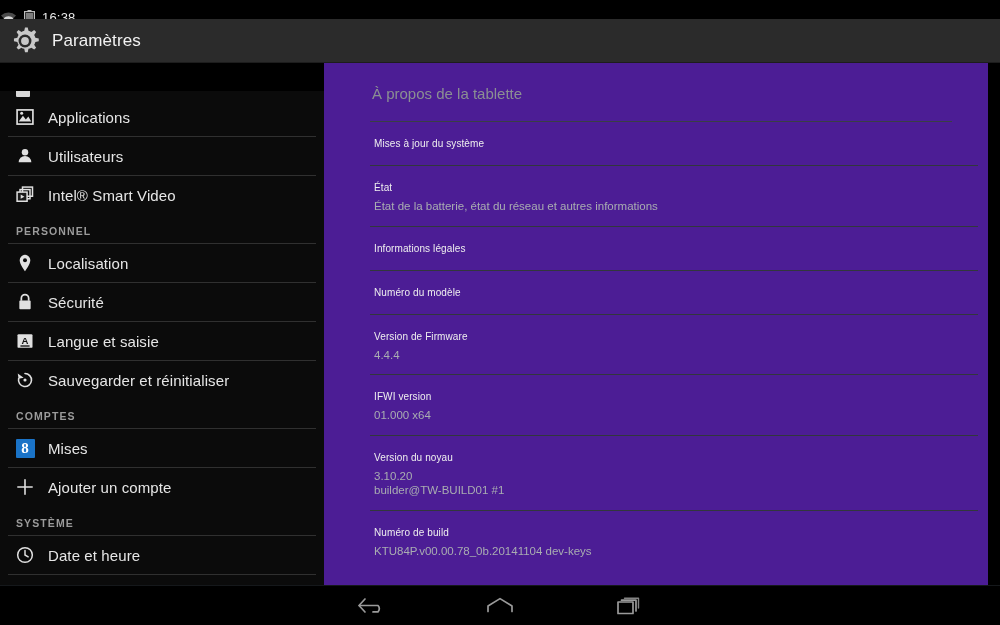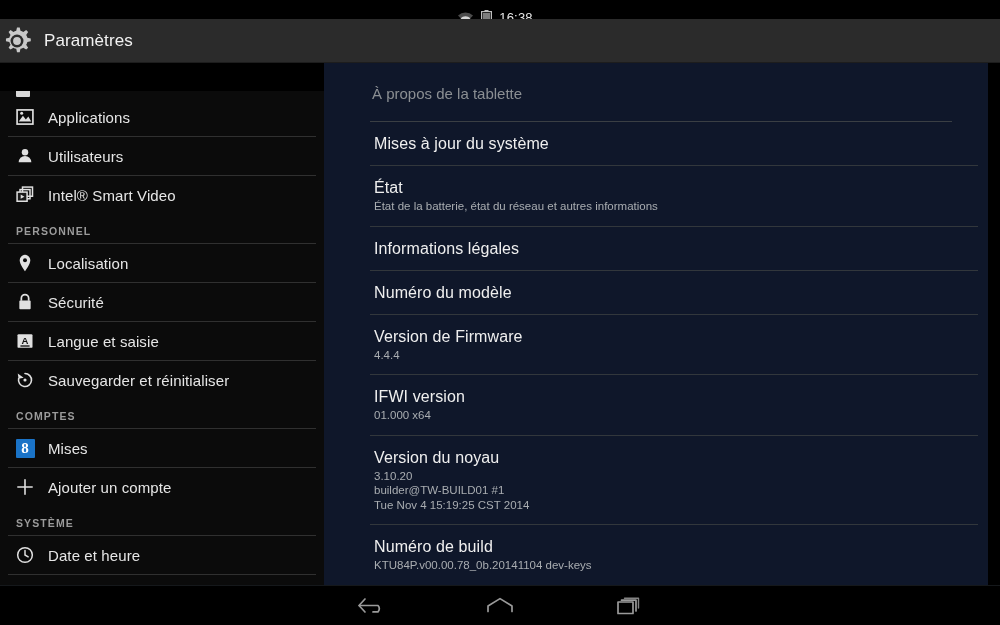--- a/index.html
+++ b/index.html
@@ -13,37 +13,38 @@
     position: relative;
     width: 1000px; height: 625px;
     background: #000;
   }
 
   
   #statusbar {
     position: absolute; top: 0; left: 0;
     width: 1000px; height: 35px;
     background: #000;
-    display: flex; align-items: center; justify-content: center;
+    display: flex; align-items: center; justify-content: flex-start;
     padding-right: 10px;
   }
   #statusbar .sb-icons { display: flex; align-items: center; gap: 7px; }
   #statusbar .clock {
     color: #e8e8e8; font-size: 13px; letter-spacing: .2px;
     font-family: "Liberation Sans", sans-serif;
   }
   .wifi-ico { display: block; }
   .batt-ico { display: block; }
 
   
   #actionbar {
     position: absolute; top: 19px; left: 0;
     width: 1000px; height: 44px;
     background: #2b2b2b;
     display: flex; align-items: center;
+    padding-left: 8px;
     border-bottom: 1px solid #1d1d1d;
   }
   #actionbar .gear { width: 34px; height: 34px; margin-right: 10px; }
   #actionbar .title {
     color: #f2f2f2; font-size: 17px; font-weight: normal; letter-spacing: .1px;
   }
 
   
   #sidebar {
     position: absolute; top: 63px; left: 0;
@@ -78,37 +79,37 @@
   .partial-top { height: 7px; overflow: hidden; position: relative; }
   .partial-top .chip {
     position: absolute; left: 16px; top: -6px;
     width: 14px; height: 12px; background: #d8d8d8; border-radius: 1px;
   }
 
   
   #detail {
     position: absolute; top: 63px; left: 324px;
     width: 664px; height: 522px;
-    background: #0f172a;
+    background: #4c1d95;
     overflow: hidden;
   }
   #detail .panel-head {
     color: #8b8f93; font-size: 15px;
     padding: 22px 0 0 48px;
   }
   .head-rule {
     height: 1px; background: #3a3f44;
     margin: 19px 36px 0 46px;
   }
   .pref {
     padding: 12px 0 12px 50px;
     position: relative;
   }
   .pref .p-title {
-    color: #efefef; font-size: 16px; letter-spacing: .1px; line-height: 19px;
+    color: #efefef; font-size: 10px; letter-spacing: .1px; line-height: 19px;
   }
   .pref .p-sub {
     color: #a9adb1; font-size: 11.5px; line-height: 14.5px;
     margin-top: 2px;
   }
   .pref-rule {
     height: 1px; background: #32373c;
     margin-left: 46px; margin-right: 10px;
   }
 
@@ -307,21 +308,20 @@
         <div class="pref-rule"></div>
         <div class="pref">
           <div class="p-title">IFWI version</div>
           <div class="p-sub">01.000 x64</div>
         </div>
         <div class="pref-rule"></div>
         <div class="pref">
           <div class="p-title">Version du noyau</div>
           <div class="p-sub">3.10.20</div>
           <div class="p-sub" style="margin-top: 0px;">builder@TW-BUILD01 #1</div>
-          <div class="p-sub" style="margin-top: 0px;">Tue Nov 4 15:19:25 CST 2014</div>
         </div>
         <div class="pref-rule"></div>
         <div class="pref">
           <div class="p-title">Numéro de build</div>
           <div class="p-sub">KTU84P.v00.00.78_0b.20141104 dev-keys</div>
         </div>
       </div>
   </div>
 
   <div id="navbar">

